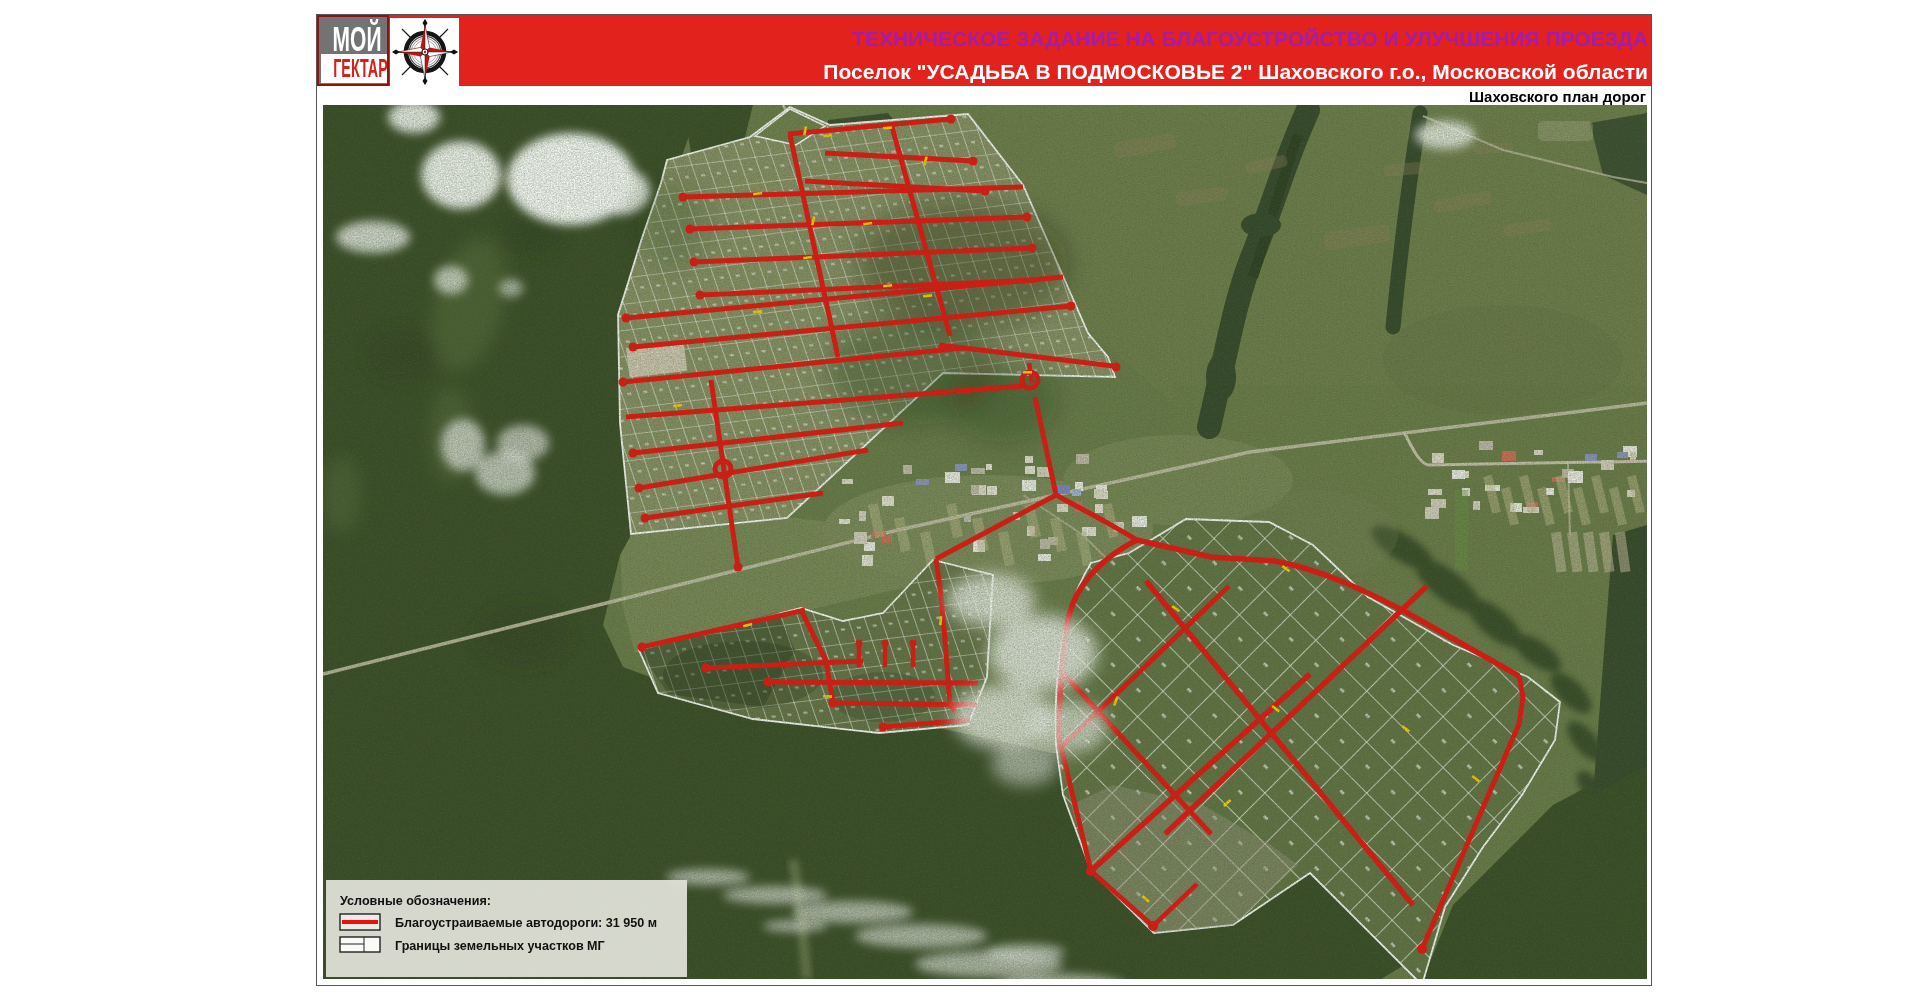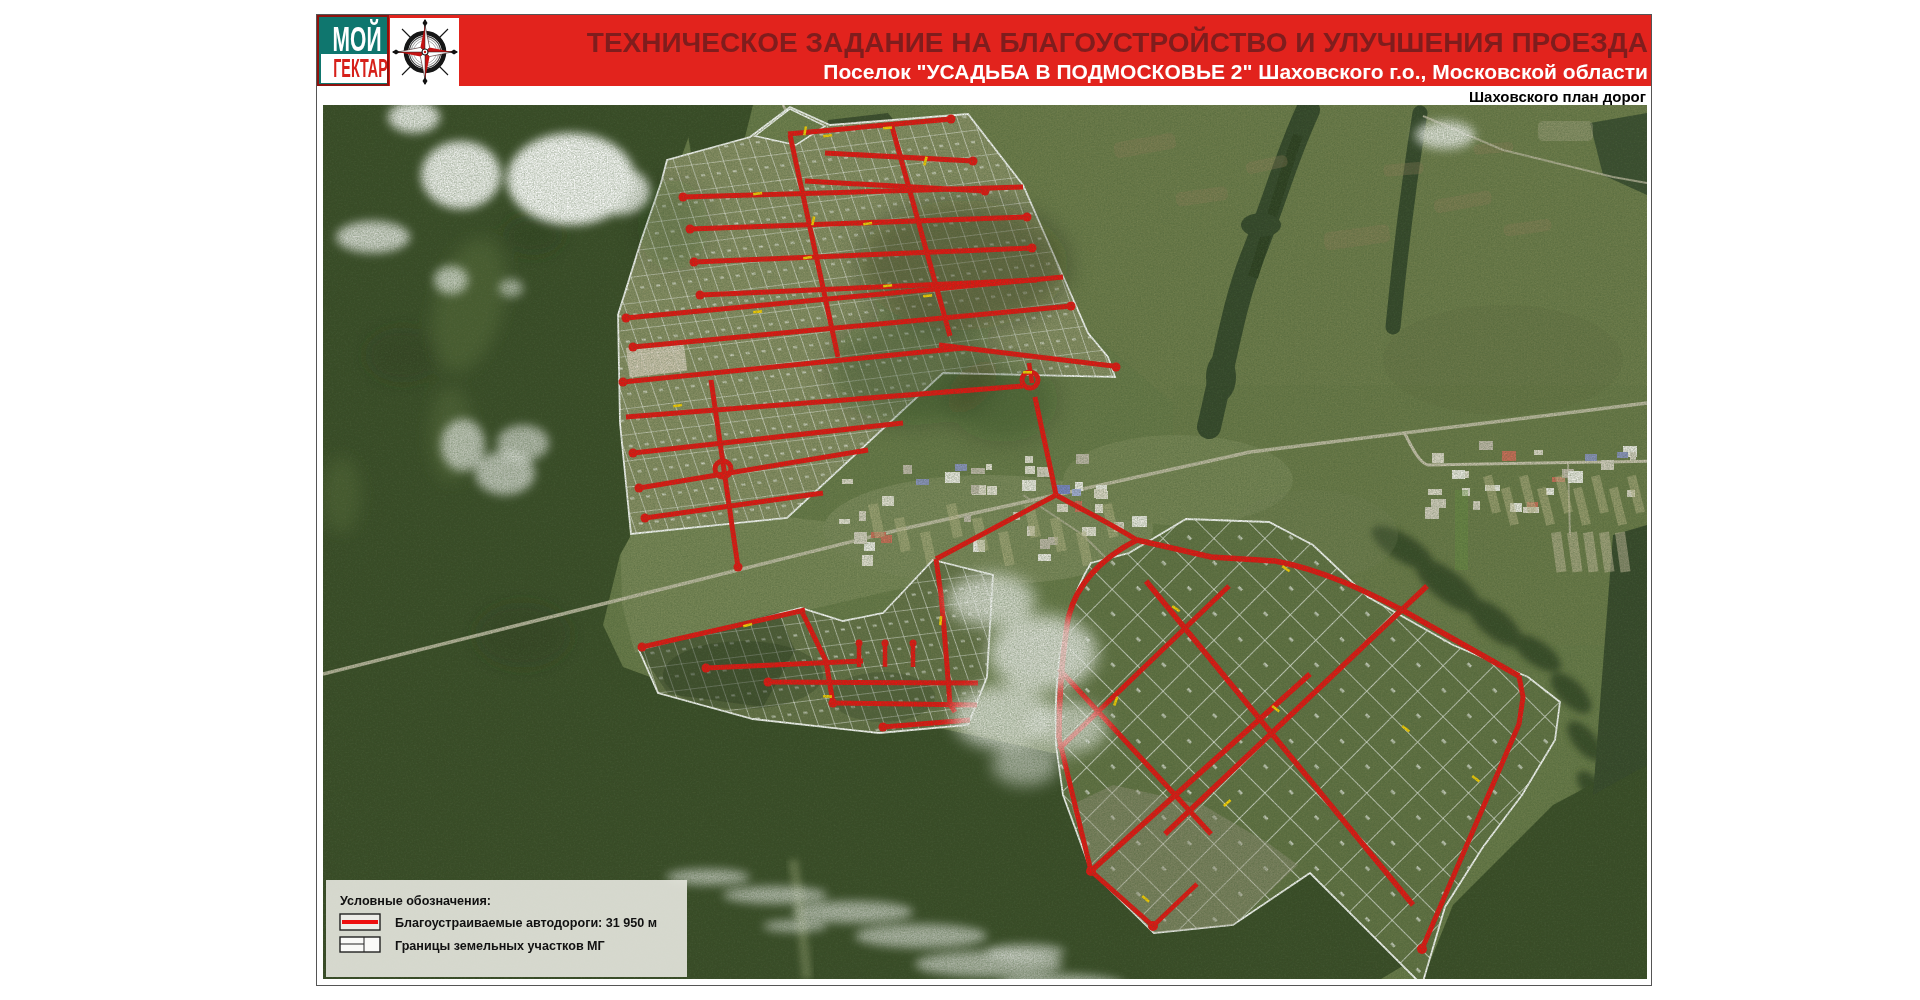--- a/index.html
+++ b/index.html
@@ -1,23 +1,23 @@
 <!DOCTYPE html>
 <html><head><meta charset="utf-8">
 <style>
 *{margin:0;padding:0;box-sizing:border-box;}
 body{width:1920px;height:1000px;background:#ffffff;font-family:"Liberation Sans", sans-serif;position:relative;overflow:hidden;}
 .frame{position:absolute;left:316px;top:14px;width:1336px;height:972px;border:1px solid #555;}
 .banner{position:absolute;left:317px;top:15px;width:1334px;height:71px;background:#e2231d;}
-.logo{position:absolute;left:317px;top:15px;width:72px;height:71px;border:2px solid #8e120e;background:#0f766e;overflow:hidden;}
+.logo{position:absolute;left:317px;top:15px;width:72px;height:71px;border:2px solid #8e120e;background:#737373;overflow:hidden;}
 .logo .moi{position:absolute;left:0;top:0;width:100%;height:37px;color:#fff;font-weight:bold;font-size:35px;text-align:center;line-height:44px;transform:scaleX(0.6);}
 .logo .gek{position:absolute;left:2px;top:37px;width:78px;height:29px;background:#fff;color:#d6201a;font-weight:bold;font-size:26px;display:flex;align-items:center;justify-content:center;text-align:right;}
 .logo .gek span{display:inline-block;transform:scaleX(0.55);transform-origin:center;}
 .compassbox{position:absolute;left:390px;top:18px;width:69px;height:68px;background:#fff;display:flex;align-items:center;justify-content:center;}
-.t1{position:absolute;right:272px;top:27px;color:#7f1d1d;font-weight:bold;font-size:28px;white-space:nowrap;}
+.t1{position:absolute;right:272px;top:27px;color:#a21caf;font-weight:bold;font-size:21px;white-space:nowrap;}
 .t2{position:absolute;right:272px;top:60px;color:#fff;font-weight:bold;font-size:21px;white-space:nowrap;}
 .t3{position:absolute;right:274px;top:88px;color:#000;font-weight:bold;font-size:15px;white-space:nowrap;}
 .map{position:absolute;left:323px;top:105px;width:1324px;height:874px;}
 </style></head>
 <body>
 <div class="frame"></div>
 <div class="banner"></div>
 <div class="t1">ТЕХНИЧЕСКОЕ ЗАДАНИЕ НА БЛАГОУСТРОЙСТВО И УЛУЧШЕНИЯ ПРОЕЗДА</div>
 <div class="t2">Поселок "УСАДЬБА В ПОДМОСКОВЬЕ 2" Шаховского г.о., Московской области</div>
 <div class="t3">Шаховского план дорог</div>

